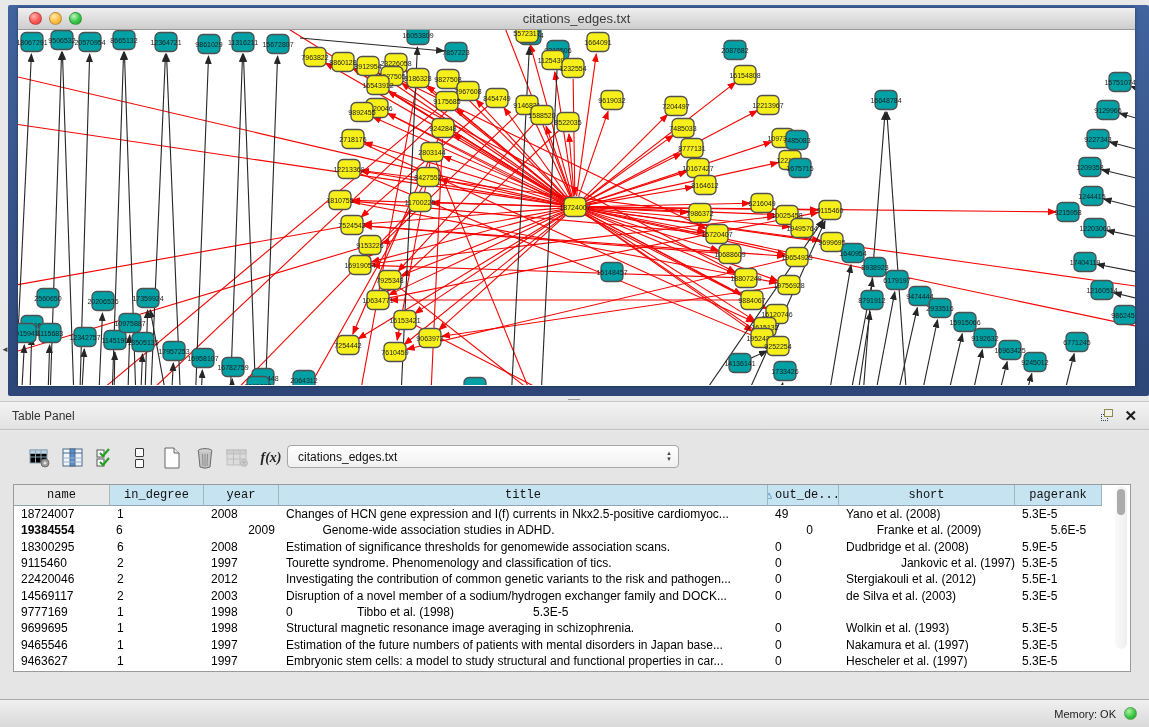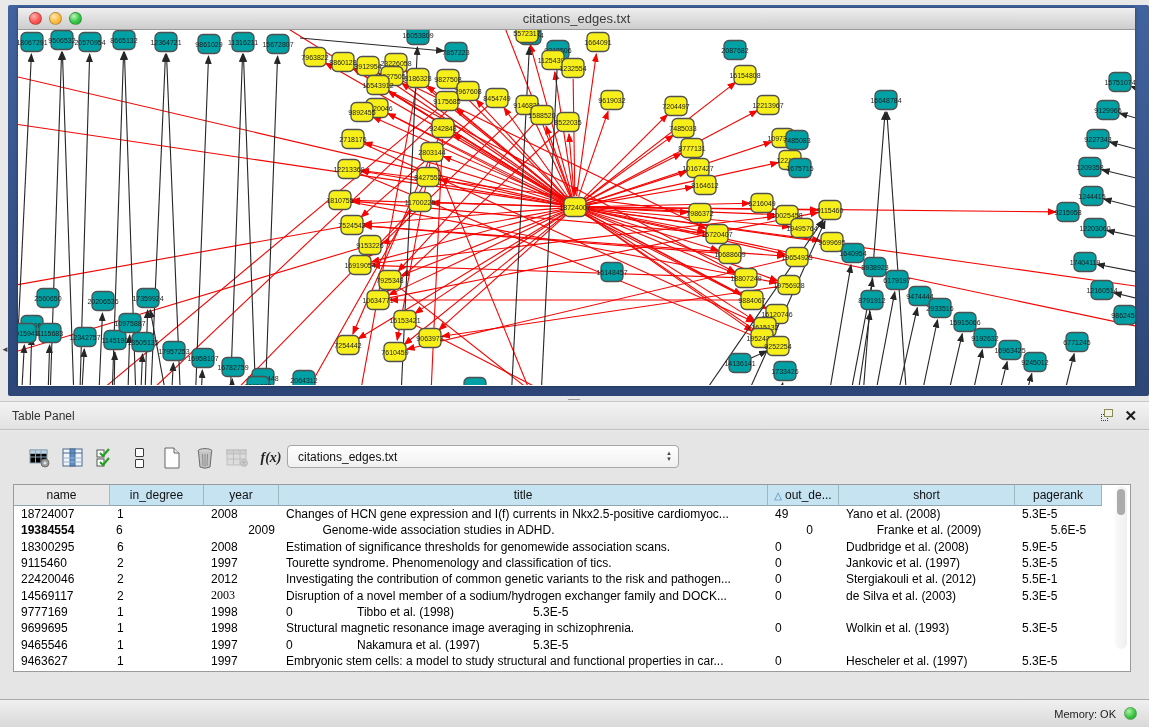--- a/index.html
+++ b/index.html
@@ -66,21 +66,21 @@
   .combo-text { padding-left:10px; flex:1; text-align:left; }
   .combo-arrows { width:18px; display:flex; flex-direction:column; align-items:center;
     line-height:5px; font-size:6px; color:#444; gap:1px; }
 
   
   .table-wrap { position:absolute; left:13px; top:53px; width:1118px; height:188px;
     background:#fff; border:1px solid #9a9a9a; overflow:hidden; }
   .thead { display:flex; height:21px; }
   .th { font-size:12px; color:#111; display:flex; align-items:center;
     justify-content:center; border-right:1px solid #9fb6c2; border-bottom:1px solid #8fa6b2;
-    white-space:nowrap; overflow:hidden; }
+    white-space:nowrap; overflow:hidden;font-family:Liberation Mono, monospace; }
   .th-blue { background:#c6e3f2; }
   .th-gray { background:#e8e8e8; border-right:1px solid #b5b5b5; }
   .th .sort { color:#3f85b5; font-size:10px; margin-right:3px; }
   .tbody { position:relative; }
   .tr { display:flex; height:16.3px; align-items:center; }
   .td { font-size:12px; color:#000; padding-left:7px; white-space:nowrap;
     overflow:hidden; text-overflow:ellipsis; }
   .vscroll { position:absolute; right:3px; top:1px; width:12px; height:163px;
     background:linear-gradient(90deg,#fafafa,#efefef); border-radius:6px; }
   .vthumb { position:absolute; left:2px; top:3px; width:8px; height:26px;
@@ -934,36 +934,36 @@
             <div class="td" style="width: 71px;">0</div>
             <div class="td" style="width: 176px;">Dudbridge et al. (2008)</div>
             <div class="td" style="width: 87px;">5.9E-5</div>
           </div>
           <div class="tr">
             <div class="td" style="width: 96px;">9115460</div>
             <div class="td" style="width: 94px;">2</div>
             <div class="td" style="width: 75px;">1997</div>
             <div class="td" style="width: 489px;">Tourette syndrome. Phenomenology and classification of tics.</div>
             <div class="td" style="width: 71px;">0</div>
-            <div class="td" style="width: 176px;">Jankovic et al. (1997)</div>
+            <div class="td" style="width: 176px; text-align: right;">Jankovic et al. (1997)</div>
             <div class="td" style="width: 87px;">5.3E-5</div>
           </div>
           <div class="tr">
             <div class="td" style="width: 96px;">22420046</div>
             <div class="td" style="width: 94px;">2</div>
             <div class="td" style="width: 75px;">2012</div>
             <div class="td" style="width: 489px;">Investigating the contribution of common genetic variants to the risk and pathogen...</div>
             <div class="td" style="width: 71px;">0</div>
             <div class="td" style="width: 176px;">Stergiakouli et al. (2012)</div>
             <div class="td" style="width: 87px;">5.5E-1</div>
           </div>
           <div class="tr">
             <div class="td" style="width: 96px;">14569117</div>
             <div class="td" style="width: 94px;">2</div>
-            <div class="td" style="width: 75px; font-family: Liberation Serif, serif;">2003</div>
+            <div class="td" style="width: 75px;">2003</div>
             <div class="td" style="width: 489px;">Disruption of a novel member of a sodium/hydrogen exchanger family and DOCK...</div>
             <div class="td" style="width: 71px;">0</div>
             <div class="td" style="width: 176px;">de Silva et al. (2003)</div>
             <div class="td" style="width: 87px;">5.3E-5</div>
           </div>
           <div class="tr">
             <div class="td" style="width: 96px;">9777169</div>
             <div class="td" style="width: 94px;">1</div>
             <div class="td" style="width: 75px;">1998</div>
             <div class="td" style="width: 71px;">0</div>
@@ -976,20 +976,21 @@
             <div class="td" style="width: 75px;">1998</div>
             <div class="td" style="width: 489px;">Structural magnetic resonance image averaging in schizophrenia.</div>
             <div class="td" style="width: 71px;">0</div>
             <div class="td" style="width: 176px;">Wolkin et al. (1993)</div>
             <div class="td" style="width: 87px;">5.3E-5</div>
           </div>
           <div class="tr">
             <div class="td" style="width: 96px;">9465546</div>
             <div class="td" style="width: 94px;">1</div>
             <div class="td" style="width: 75px;">1997</div>
+            <div class="td" style="width: 489px;">Estimation of the future numbers of patients with mental disorders in Japan base...</div>
             <div class="td" style="width: 71px;">0</div>
             <div class="td" style="width: 176px;">Nakamura et al. (1997)</div>
             <div class="td" style="width: 87px;">5.3E-5</div>
           </div>
           <div class="tr">
             <div class="td" style="width: 96px;">9463627</div>
             <div class="td" style="width: 94px;">1</div>
             <div class="td" style="width: 75px;">1997</div>
             <div class="td" style="width: 489px;">Embryonic stem cells: a model to study structural and functional properties in car...</div>
             <div class="td" style="width: 71px;">0</div>

